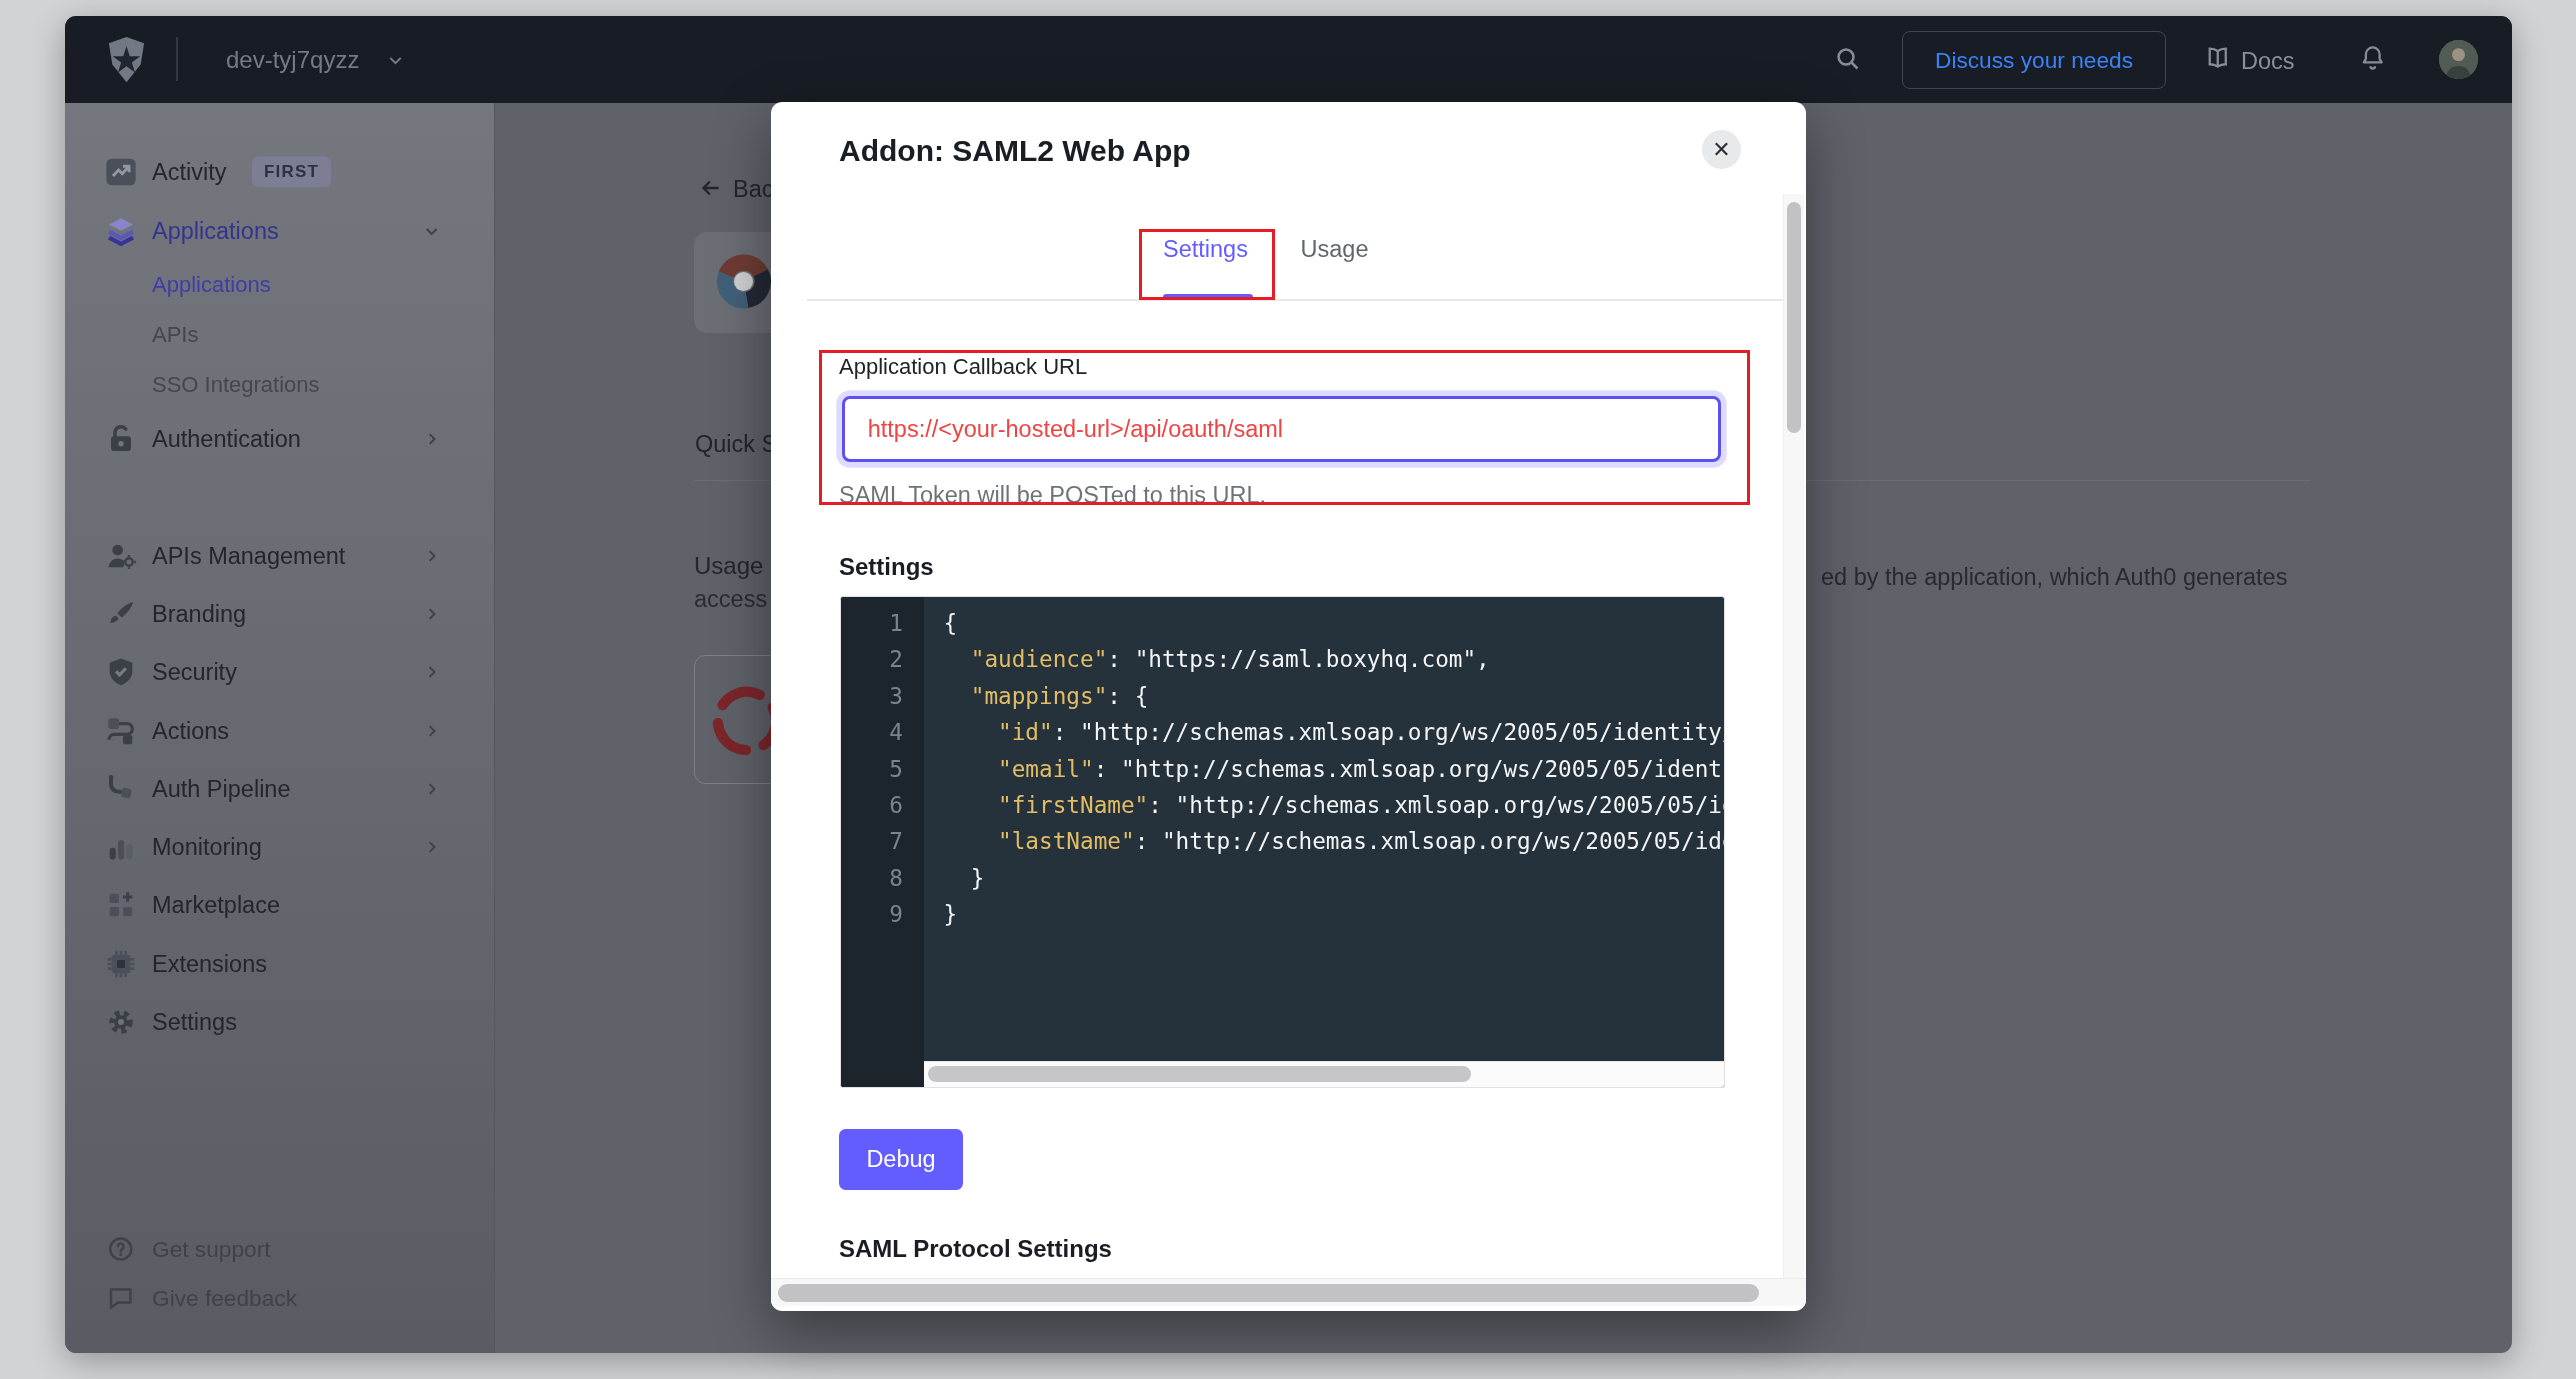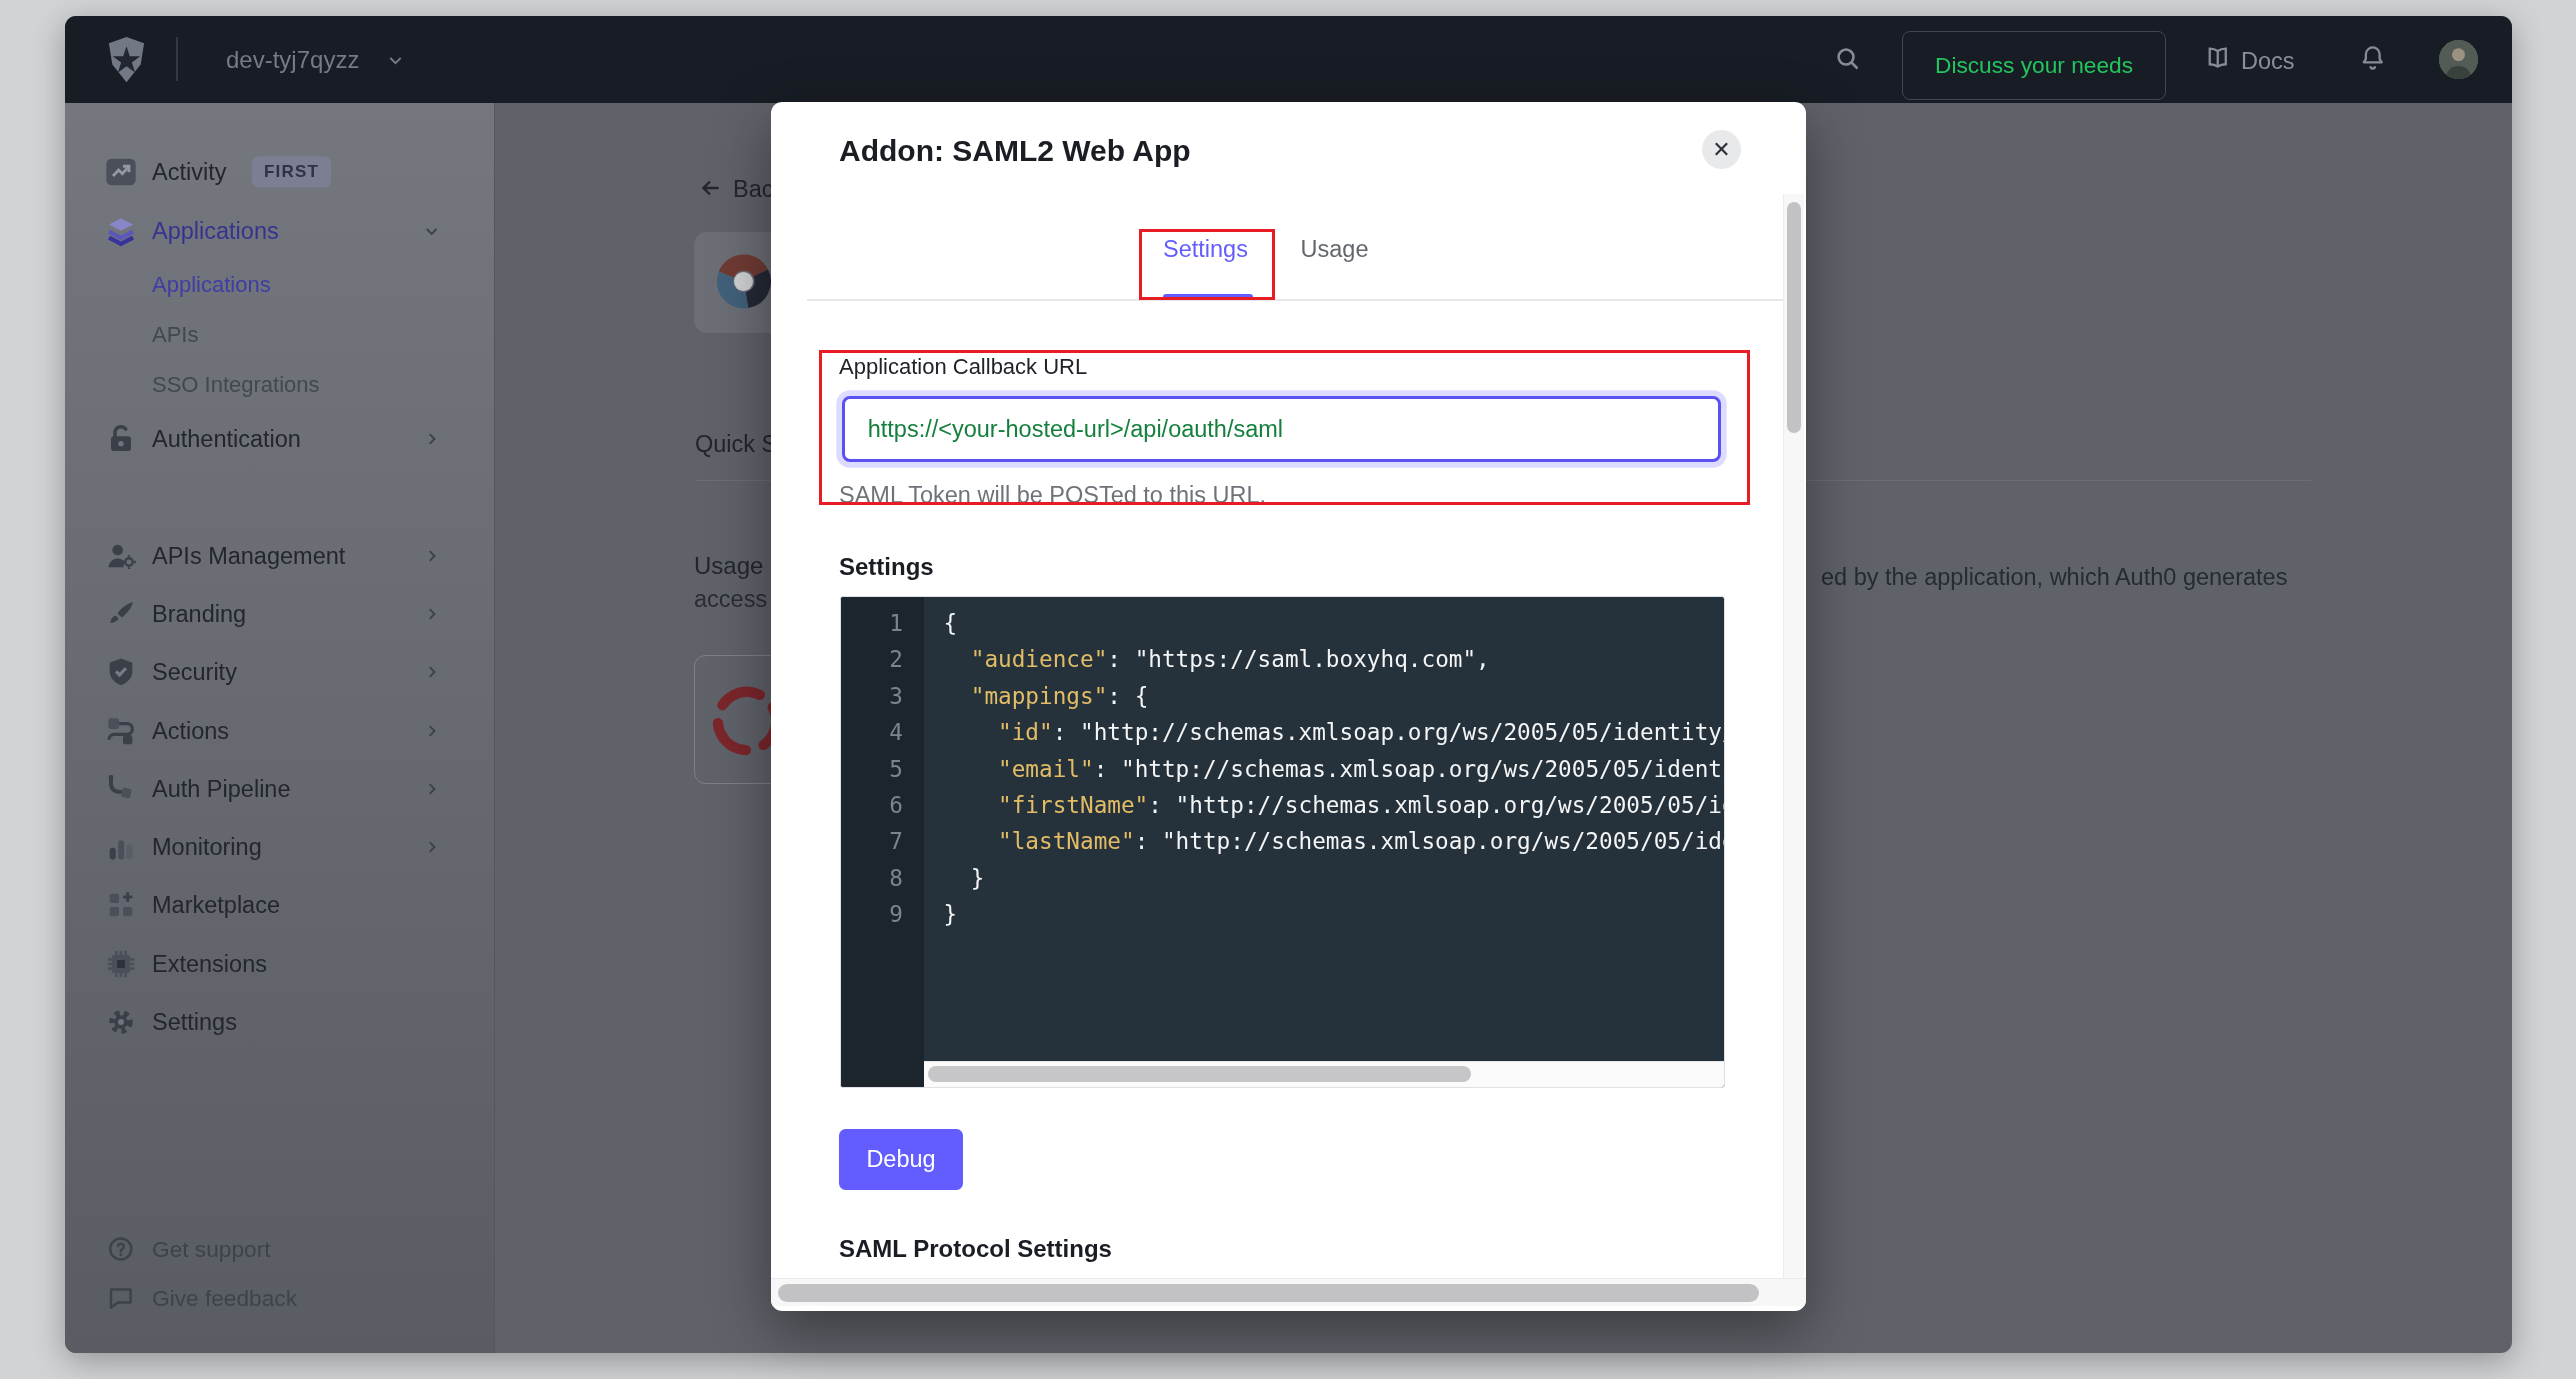--- a/index.html
+++ b/index.html
@@ -10,22 +10,22 @@
   .app { position:absolute; left:65px; top:16px; width:2447px; height:1337px; border-radius:11.3px;
          overflow:hidden; background:#5f6269; box-shadow:0 8px 32px rgba(0,0,0,.3); }
 
   .topbar { position:absolute; left:0; top:0; right:0; height:87px; background:#181c24; }
   .logo-shield { position:absolute; left:37px; top:18.6px; width:49px; height:50px; }
   .tb-divider { position:absolute; left:111px; top:21px; width:1.6px; height:44px; background:#333845; }
   .tenant { position:absolute; left:161px; top:30px; font-size:24px; color:#757a84; }
   .tenant-chev { position:absolute; left:320px; top:34px; width:21px; height:21px; }
   .tb-icon { position:absolute; width:27.5px; height:27.5px; }
   .tb-search { left:1769px; top:29px; }
-  .discuss-btn { position:absolute; left:1837px; top:15.4px; width:264px; height:69px; border:1.6px solid #41464f;
-                 border-radius:8px; background:transparent; color:#22c55e; font-size:22.7px;
+  .discuss-btn { position:absolute; left:1837px; top:15.4px; width:264px; height:58px; border:1.6px solid #41464f;
+                 border-radius:8px; background:transparent; color:#3b82f6; font-size:22.7px;
                  font-family:"Liberation Sans", sans-serif; }
   .tb-book { left:2139px; top:29px; }
   .docs-label { position:absolute; left:2176px; top:32px; font-size:23.5px; color:#8a8f98; }
   .tb-bell { left:2294px; top:28px; }
   .avatar { position:absolute; left:2374px; top:23.5px; width:39px; height:39px; border-radius:50%;
             overflow:hidden; background:#57605a; }
 
   
   .sidebar { position:absolute; left:0; top:87px; width:430px; bottom:0;
              background:linear-gradient(#74777e,#595c63); border-right:0.8px solid #54575e; }
@@ -71,21 +71,21 @@
   .tab-underline { position:absolute; left:392px; top:192px; width:90px; height:5.7px; border-radius:3.2px; background:#635dff; }
   .tabbar-line { position:absolute; left:36px; top:197px; width:976px; height:1.6px; background:#e7e8ea; }
 
   .annot { position:absolute; border:3.2px solid #e81c24; z-index:30; pointer-events:none; }
   .annot-tab { left:368px; top:127px; width:136px; height:71px; }
   .annot-callback { left:48px; top:248px; width:931px; height:155px; }
 
   .cb-label { position:absolute; left:68px; top:252px; font-size:22px; color:#20232a; }
   .cb-input { position:absolute; left:71px; top:294px; width:879px; height:66px; border:3.2px solid #5b51f2;
               border-radius:8px; background:#fff; box-shadow:0 0 0 5.7px rgba(100,92,255,.22);
-              font-size:23.5px; color:#15803d; padding:0 22.7px; font-family:"Liberation Sans",sans-serif; }
+              font-size:23.5px; color:#ef4444; padding:0 22.7px; font-family:"Liberation Sans",sans-serif; }
   .cb-help { position:absolute; left:68px; top:380px; font-size:23.5px; color:#6e737a; }
 
   .settings-heading { position:absolute; left:68px; top:451px; font-size:24px; font-weight:700; color:#1a1d24; }
 
   .editor { position:absolute; left:69px; top:494px; width:885px; height:492px; background:#26323b;
             border:0.8px solid #dfe1e4; border-radius:3.2px; overflow:hidden; }
   .gutter { position:absolute; left:0; top:0; bottom:0; width:83px; background:#1c252c; }
   .ln { position:absolute; right:21px; font-family:"DejaVu Sans Mono", monospace; font-size:22.7px; color:#7b848c; }
   .codearea { position:absolute; left:83px; top:0; right:0; height:465px; overflow:hidden; }
   .cl { position:absolute; left:19.4px; white-space:pre; font-family:"DejaVu Sans Mono", monospace;

